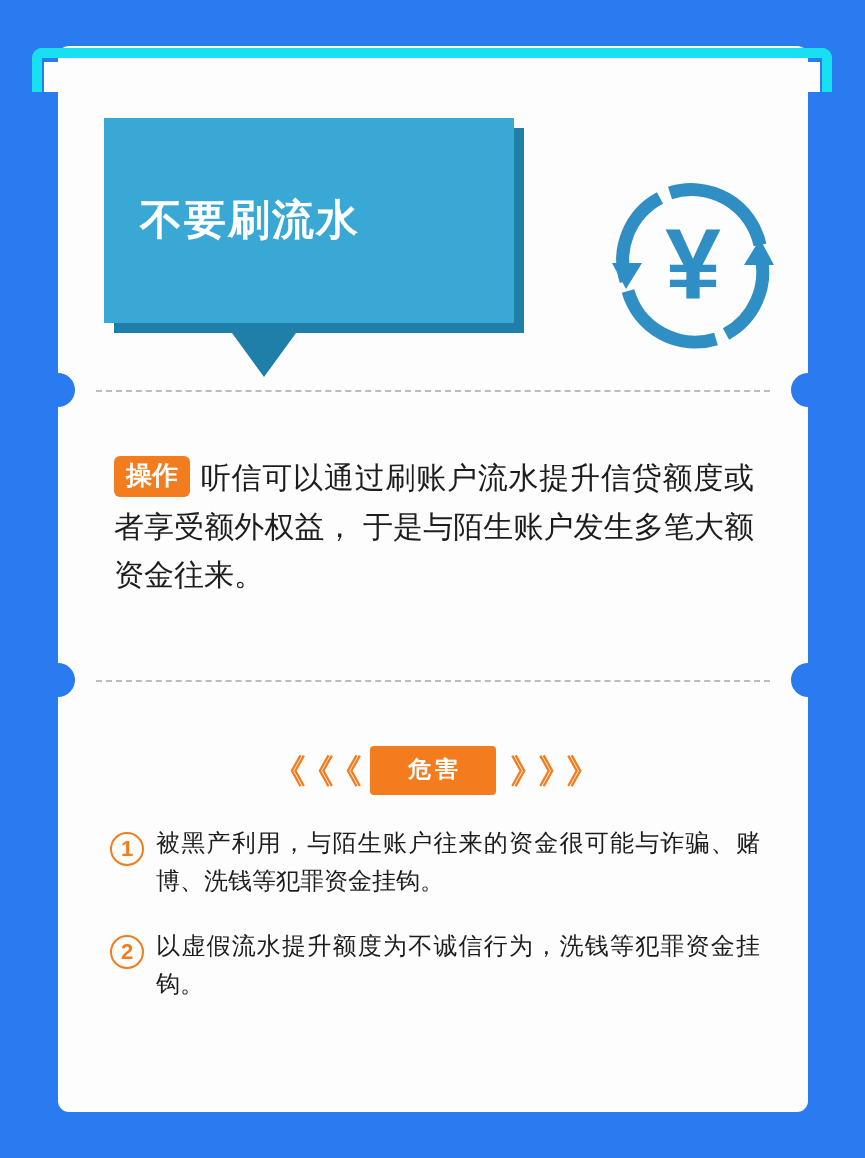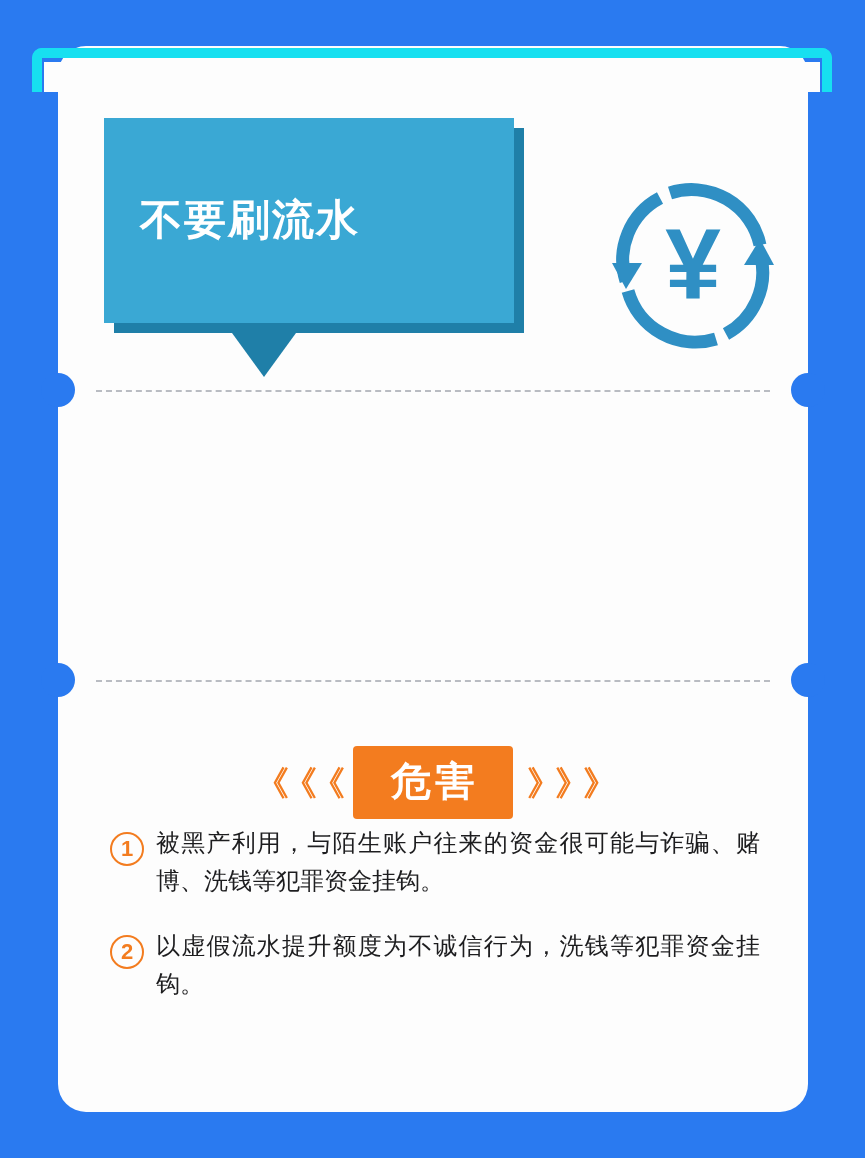--- a/index.html
+++ b/index.html
@@ -21,21 +21,21 @@
   }
 
   
   .card {
     position: absolute;
     left: 58px;
     top: 46px;
     width: 750px;
     height: 1066px;
     background: #fdfdfd;
-    border-radius: 28px;
+    border-radius: 11px;
     box-sizing: border-box;
     overflow: visible;
   }
 
   
   .top-bracket {
     position: absolute;
     left: 32px;
     top: 48px;
     width: 800px;
@@ -190,21 +190,21 @@
     font-size: 34px;
     font-weight: bold;
     letter-spacing: -6px;
     line-height: 1;
   }
   .chev.left { margin-right: 14px; }
   .chev.right { margin-left: 14px; }
   .harm-pill {
     background: #f37c1f;
     color: #ffffff;
-    font-size: 40px;
+    font-size: 23px;
     font-weight: bold;
     letter-spacing: 4px;
     padding: 8px 34px 10px 38px;
     border-radius: 4px;
   }
 
   
   .harm-list {
     position: absolute;
     left: 52px;
@@ -269,20 +269,25 @@
         <path d="M28 110 A70 70 0 0 1 62 27" fill="none" stroke="#2f8fc4" stroke-width="13" stroke-linecap="butt"></path>
         <path d="M72 22 A70 70 0 0 1 162 74" fill="none" stroke="#2f8fc4" stroke-width="13" stroke-linecap="butt"></path>
         <path d="M163 86 A70 70 0 0 1 128 163" fill="none" stroke="#2f8fc4" stroke-width="13" stroke-linecap="butt"></path>
         <path d="M118 168 A70 70 0 0 1 30 120" fill="none" stroke="#2f8fc4" stroke-width="13" stroke-linecap="butt"></path>
         <polygon points="28,118 14,92 44,92" fill="#2f8fc4"></polygon>
         <polygon points="162,68 176,94 146,94" fill="#2f8fc4"></polygon>
         <text x="95" y="128" font-family="'Liberation Sans', sans-serif" font-size="100" font-weight="bold" fill="#2f8fc4" text-anchor="middle">¥</text>
       </svg>
     </div>
 
+    <div class="op-block">
+      <div class="op-text">
+        <span class="op-tag">操作</span><span>听信可以通过刷账户流水提升信贷额度或者享受额外权益， 于是与陌生账户发生多笔大额资金往来。</span>
+      </div>
+    </div>
 
     <div class="harm-head">
       <span class="chev left">《《《</span>
       <span class="harm-pill">危害</span>
       <span class="chev right">》》》</span>
     </div>
 
     <div class="harm-list">
       <div class="harm-item">
         <div class="harm-num">1</div>

